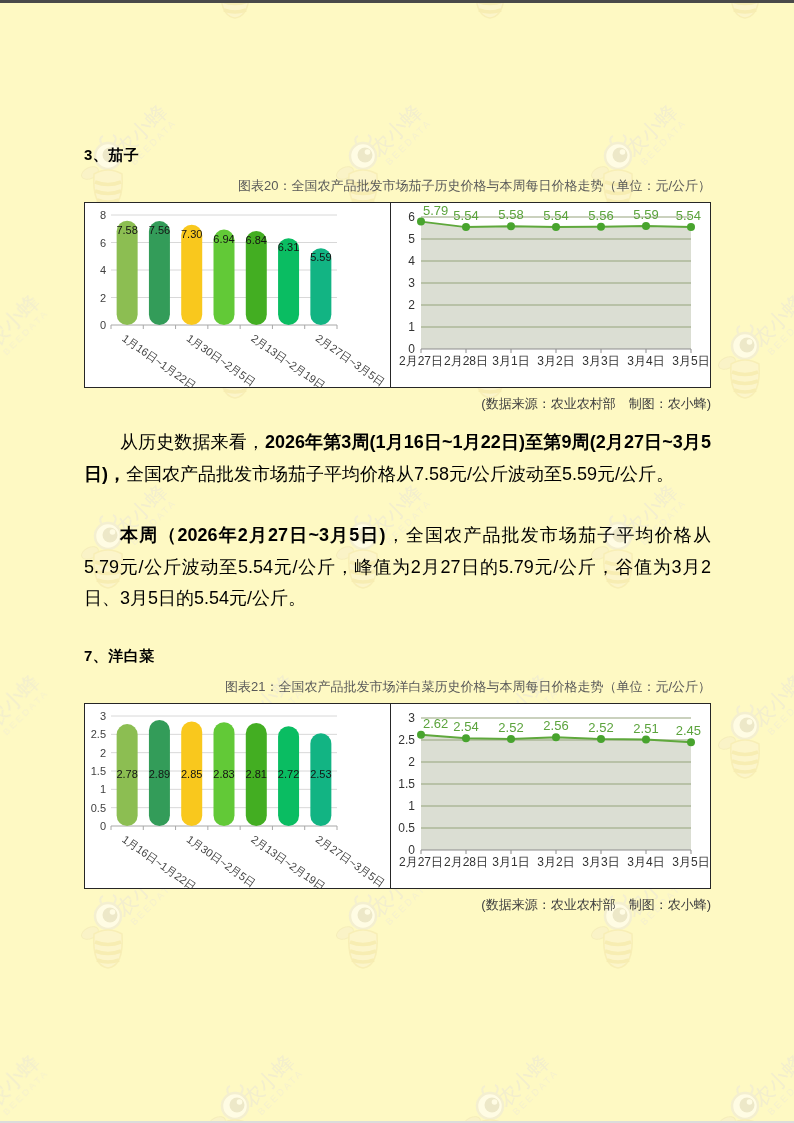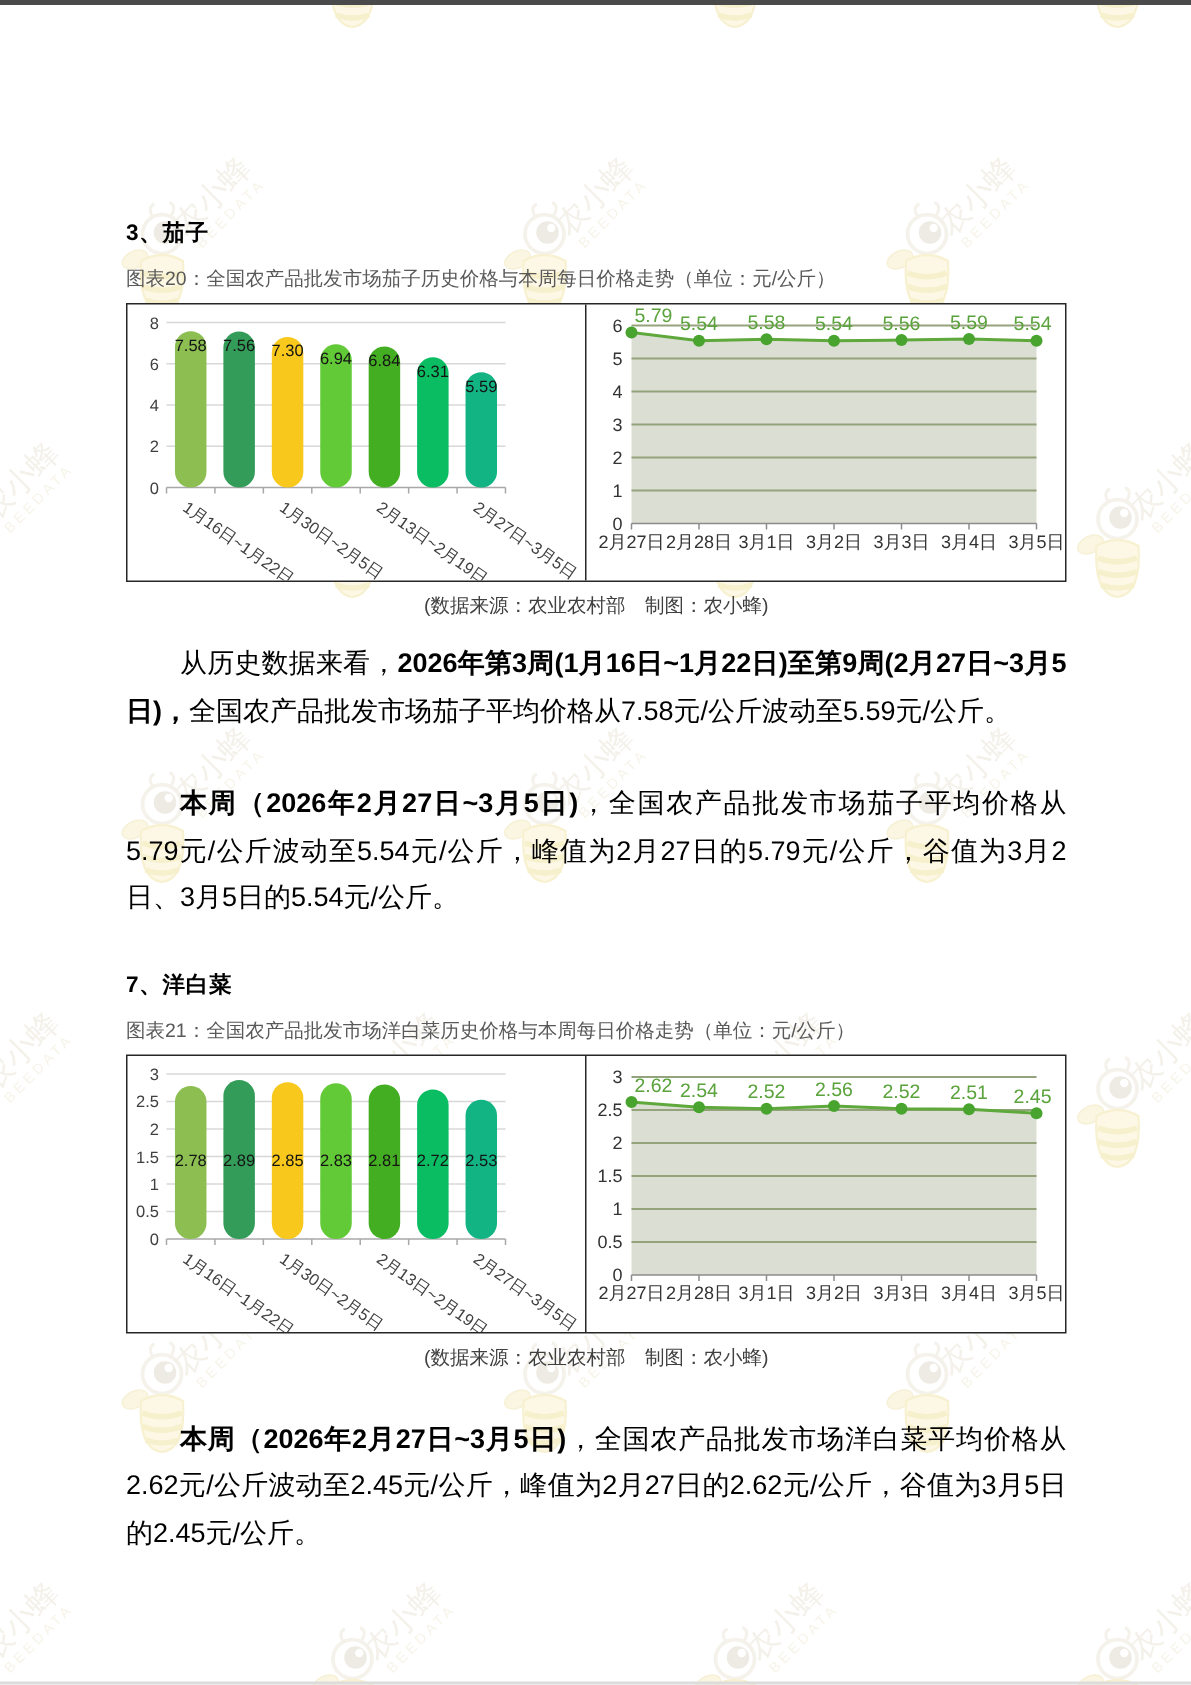--- a/index.html
+++ b/index.html
@@ -1,34 +1,34 @@
 <!DOCTYPE html>
 <html><head>
 <meta charset="utf-8">
 <style>
   html,body{margin:0;padding:0;}
   body{background:#888;}
   .page{
     position:relative;width:794px;height:1123px;margin:0 auto;
-    background:#ffffff;overflow:hidden;
+    background:#fef9c3;overflow:hidden;
     font-family:"Liberation Sans","DejaVu Sans",sans-serif;
     color:#000;
   }
   .top-rule{position:absolute;top:0;left:0;width:100%;height:3px;background:#4a4a4a;}
   .bottom-rule{position:absolute;bottom:0;left:0;width:100%;height:2px;background:#dcdcdc;}
   .wm{position:absolute;top:0;left:0;pointer-events:none;}
   .content{position:relative;width:627px;margin:0 0 0 84px;padding-top:146px;}
   h2.sec-heading{font-size:15px;font-weight:bold;margin:0;color:#000;letter-spacing:.5px;}
-  .chart-caption{font-size:13px;color:#595959;text-align:left;margin-top:12px;}
+  .chart-caption{font-size:13px;color:#595959;text-align:right;margin-top:12px;}
   .chart-box{display:flex;border:1px solid #262626;margin-top:7px;background:#fff;}
   .cell{position:relative;}
   .cell.left{width:305px;}
   .cell.right{width:319px;border-left:1px solid #262626;}
   .cell svg{display:block;}
-  .source-line{font-size:13px;color:#404040;text-align:center;margin-top:7px;}
+  .source-line{font-size:13px;color:#404040;text-align:right;margin-top:7px;}
   p.body-para{font-size:18px;line-height:1.75;margin:14px 0 0 0;text-align:justify;text-indent:2em;}
   p.body-para.second{margin-top:30px;}
   p.body-para b{font-weight:bold;}
   .sec+.sec{margin-top:32px;}
   .sec .gap-before-p2{margin-top:46px;}
   svg text{font-family:"Liberation Sans","DejaVu Sans",sans-serif;}
   .wm-cn{font-size:21px;fill:#e9e5d7;}
   .wm-en{font-size:9.5px;letter-spacing:2.5px;fill:#efead6;}
 </style>
 </head>
@@ -282,19 +282,18 @@
               <text x="75" y="27.239999999999995" text-anchor="middle" font-size="13" fill="#5BA33C">2.54</text>
               <text x="120" y="28.120000000000005" text-anchor="middle" font-size="13" fill="#5BA33C">2.52</text>
               <text x="165" y="26.36" text-anchor="middle" font-size="13" fill="#5BA33C">2.56</text>
               <text x="210" y="28.120000000000005" text-anchor="middle" font-size="13" fill="#5BA33C">2.52</text>
               <text x="255" y="28.560000000000016" text-anchor="middle" font-size="13" fill="#5BA33C">2.51</text>
               <text x="310" y="31.19999999999999" text-anchor="end" font-size="13" fill="#5BA33C">2.45</text>
             </svg>
         </div>
       </div>
       <div class="source-line">(数据来源：农业农村部　制图：农小蜂)</div>
-      <p class="body-para second gap-before-p2"><b>本周（2026年2月27日~3月5日)</b><span>，全国农产品批发市场洋白菜平均价格从2.62元/公斤波动至2.45元/公斤，峰值为2月27日的2.62元/公斤，谷值为3月5日的2.45元/公斤。</span></p>
     </div>
 
   </div>
 
   <div class="bottom-rule"></div>
 </div>
 
 </body></html>

